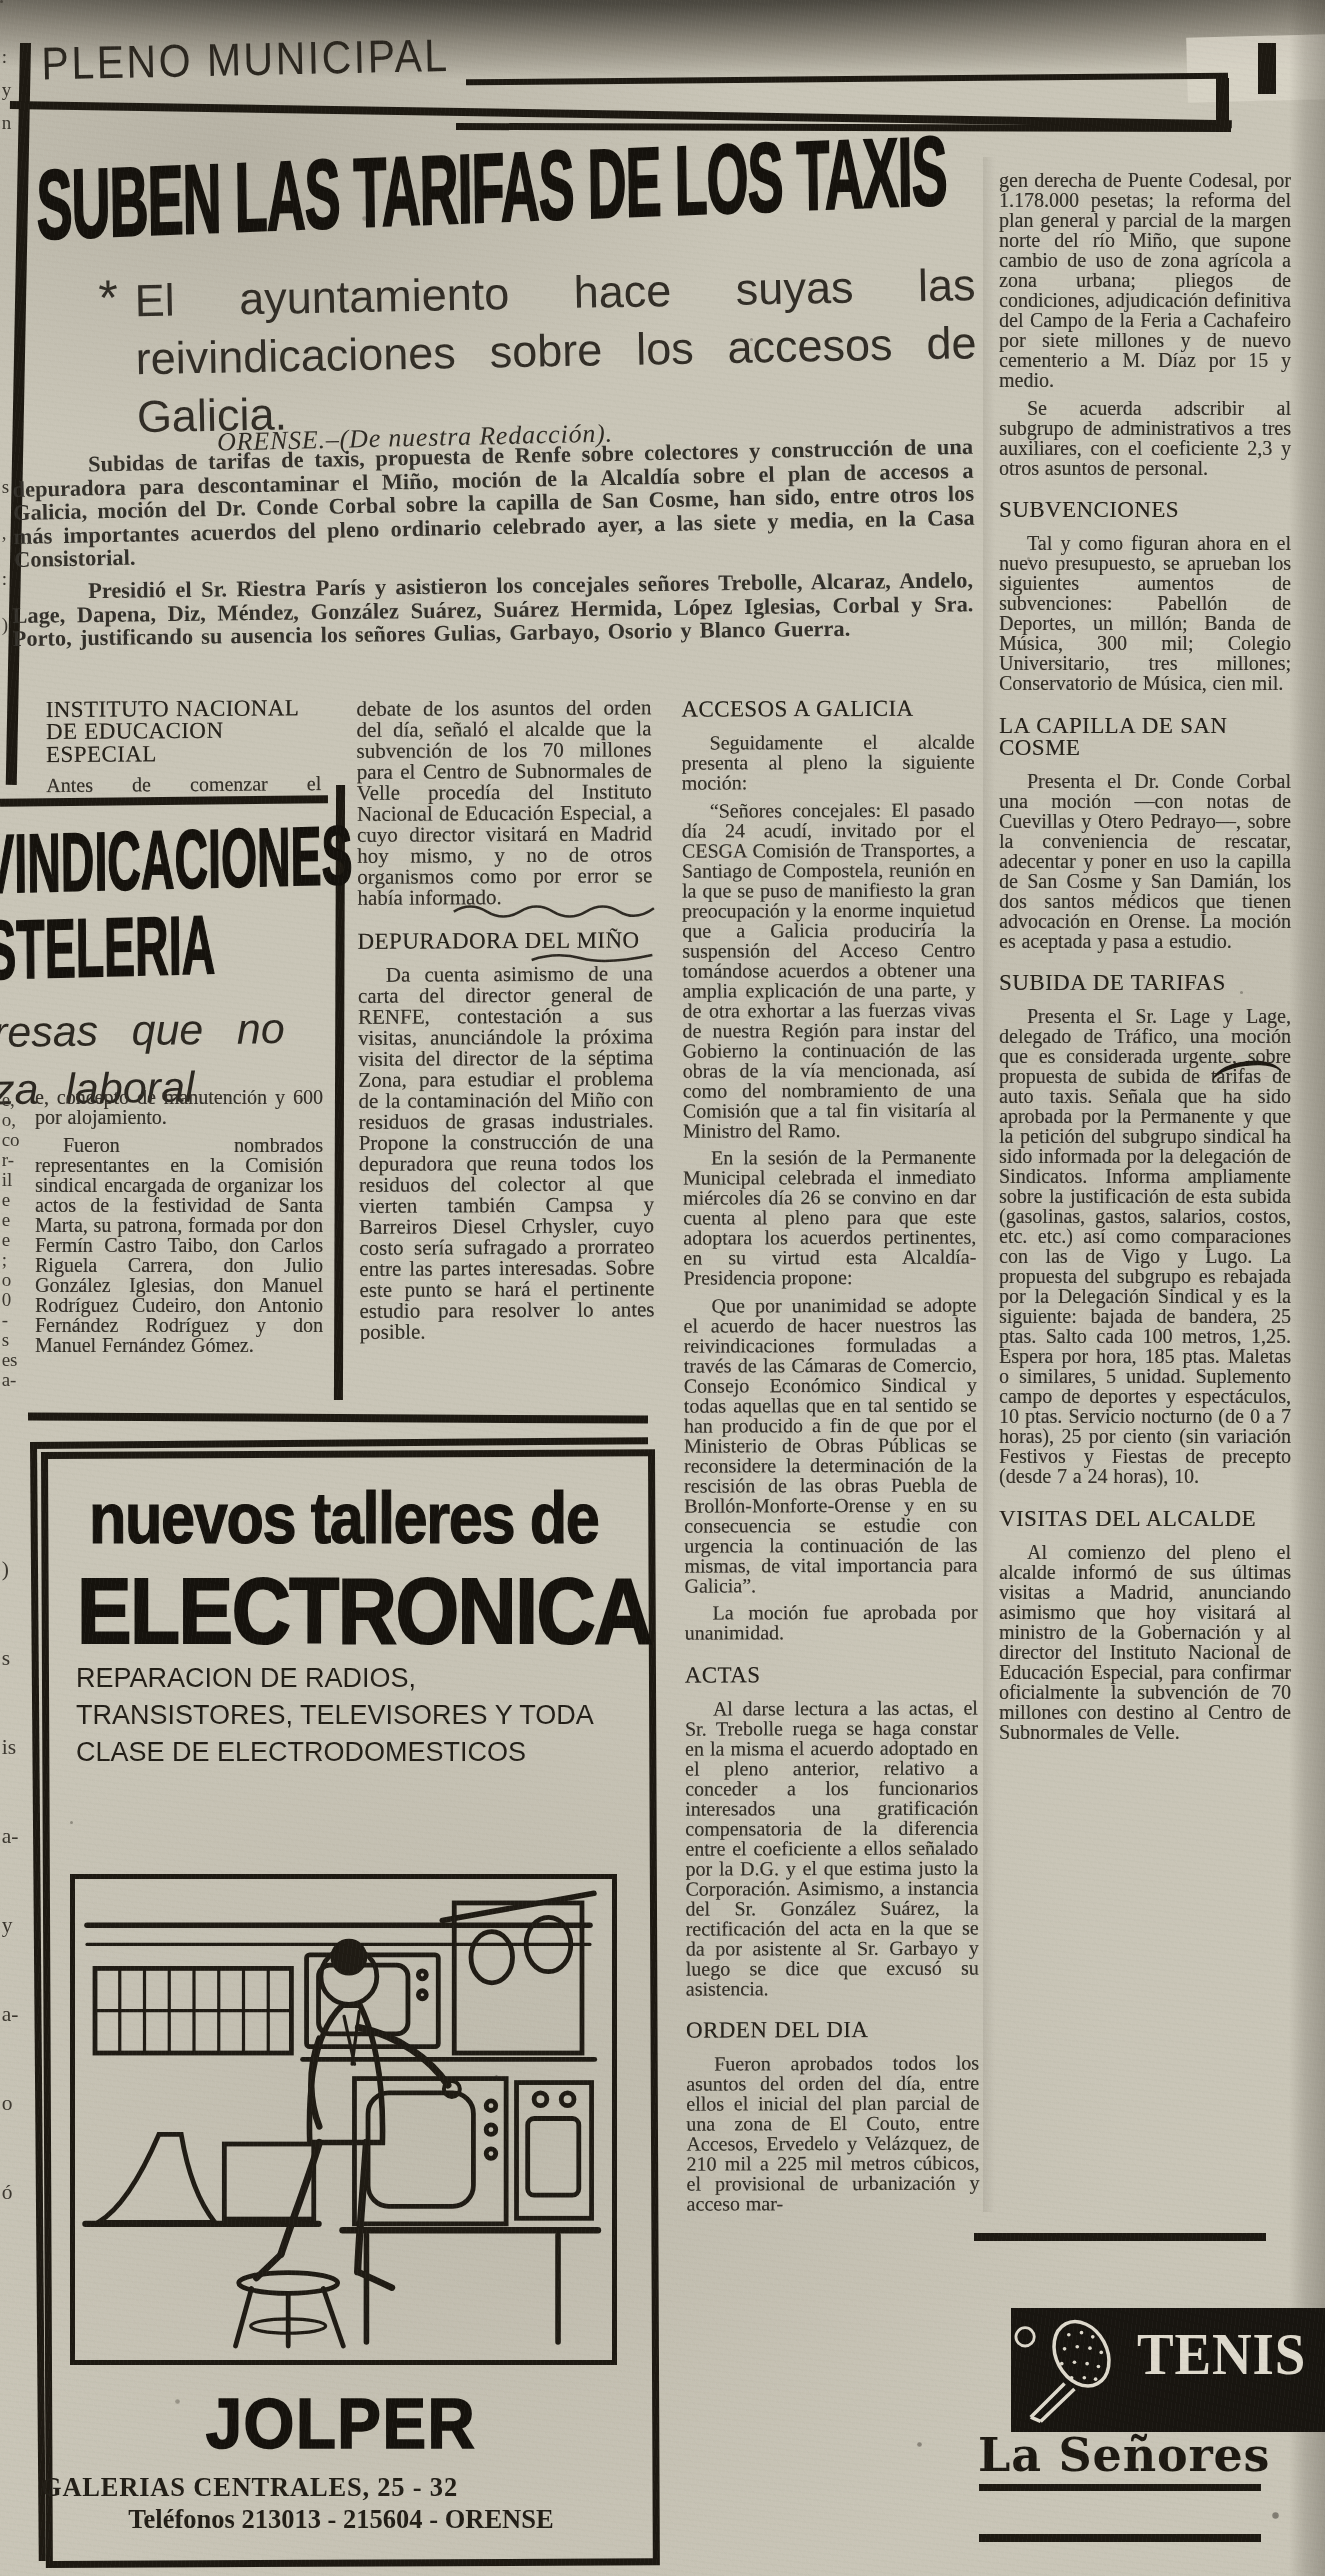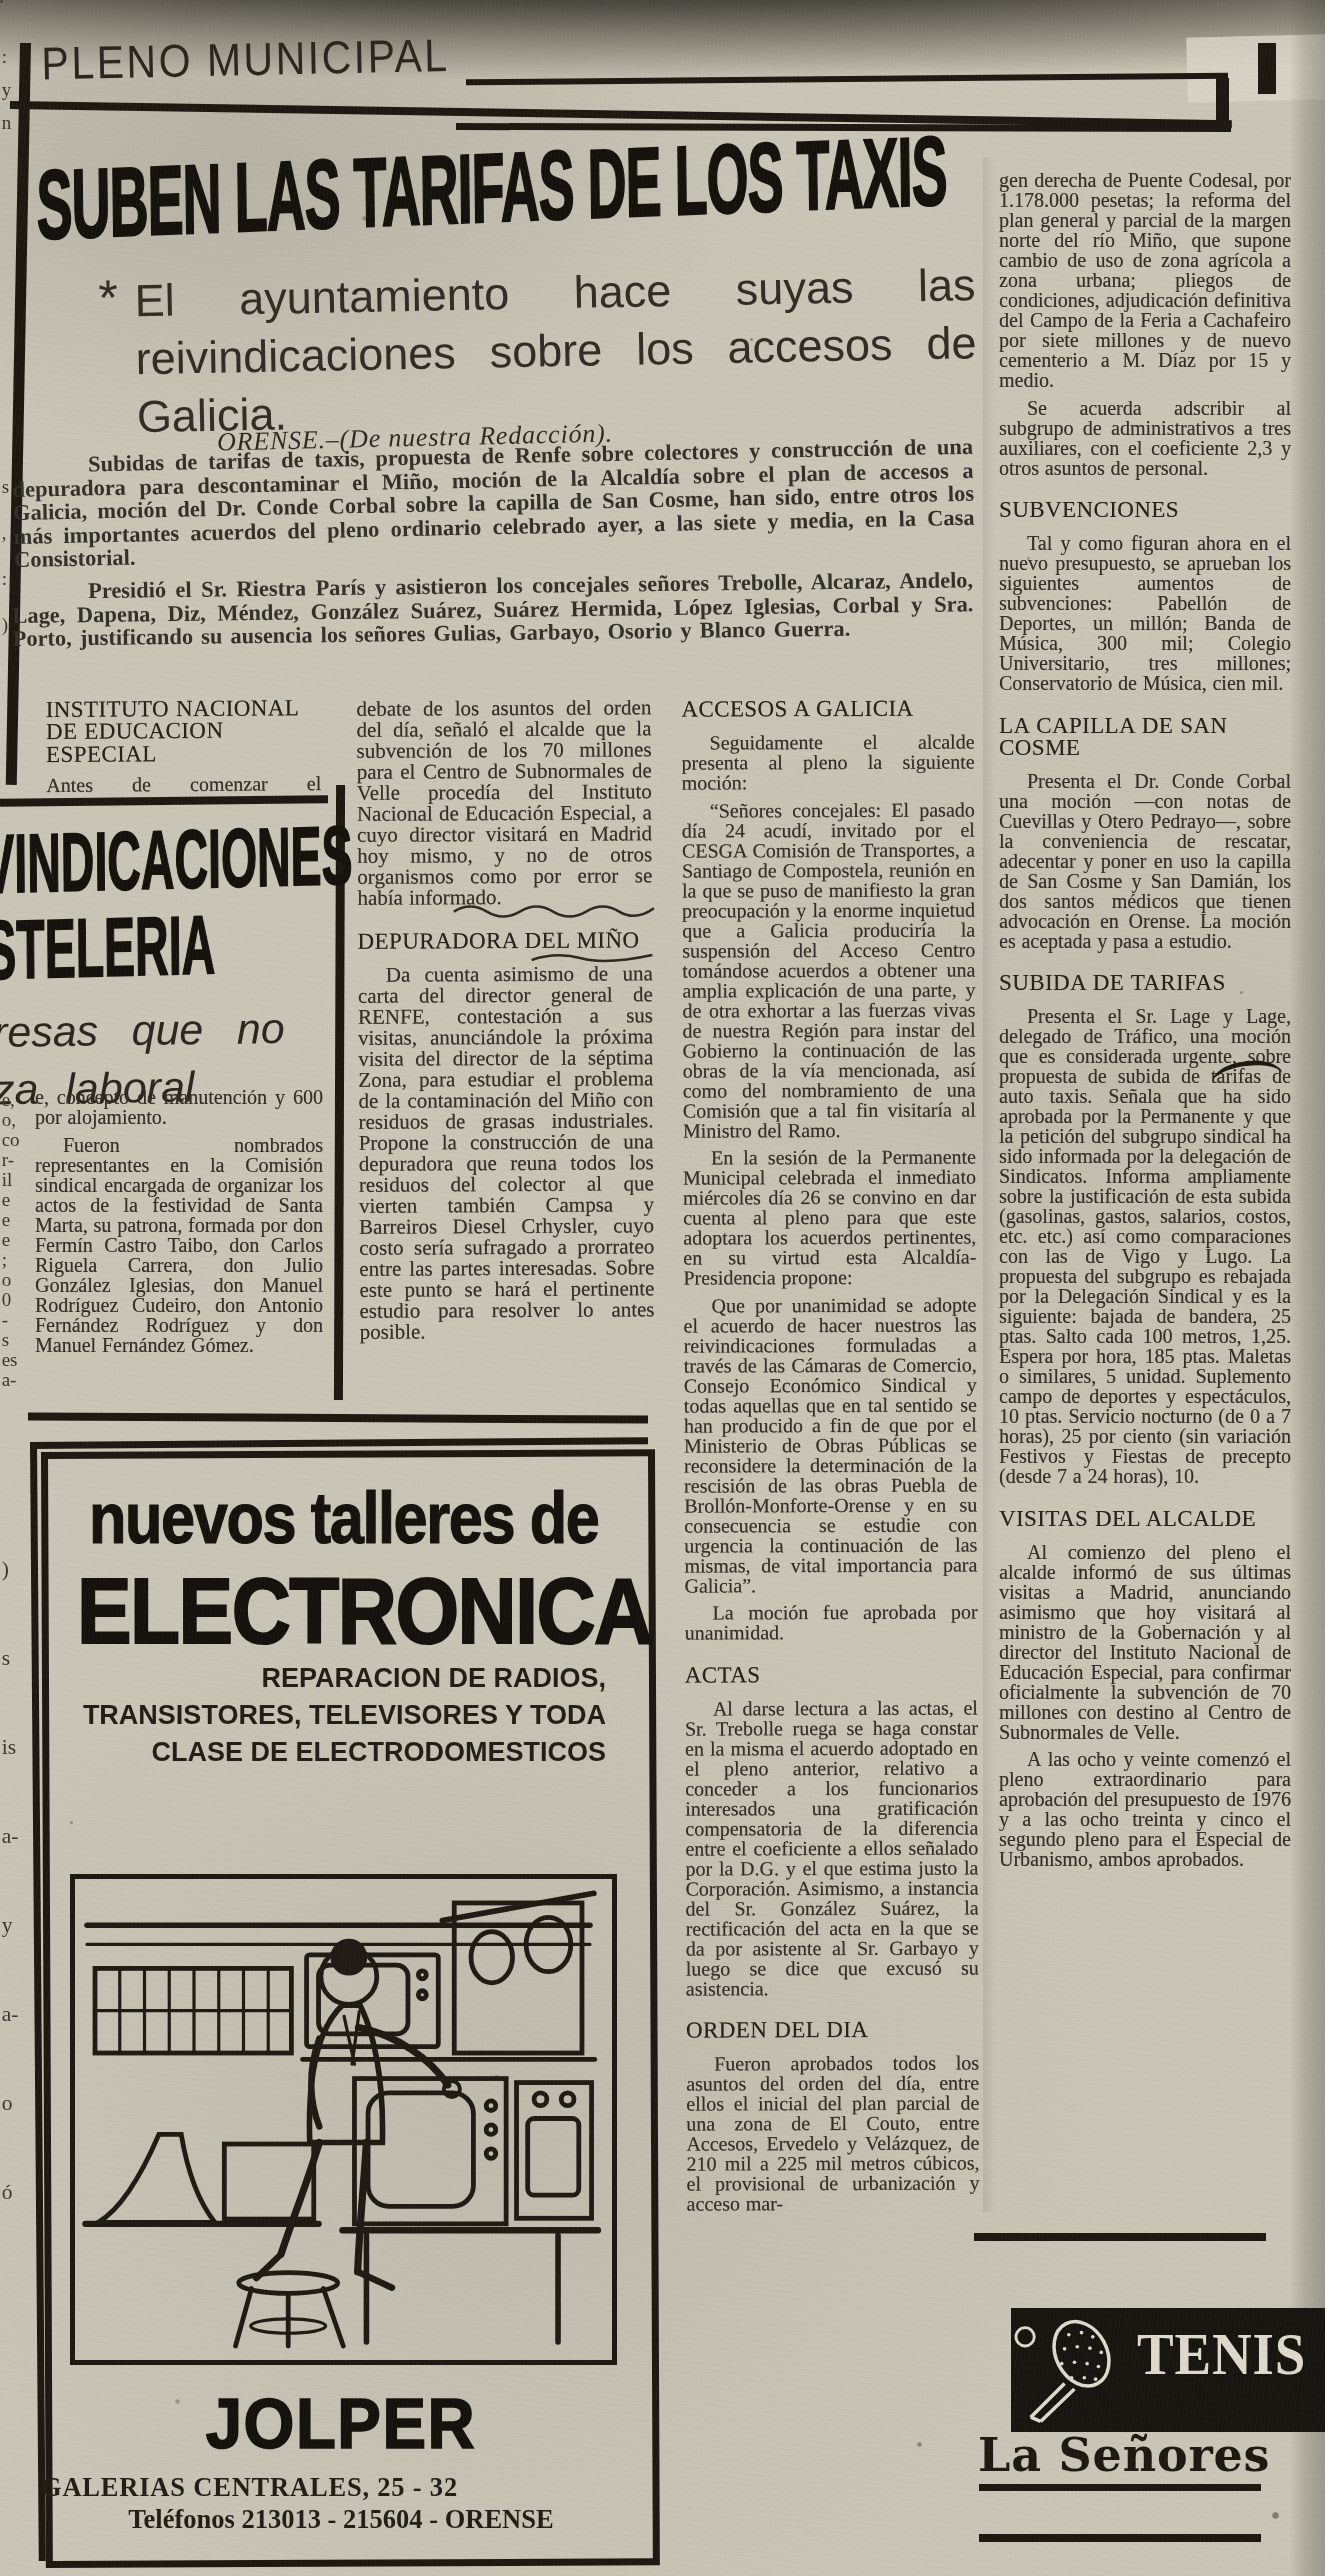--- a/index.html
+++ b/index.html
@@ -87,22 +87,22 @@
   
   .ad-shadow{left:30px;top:1442px;width:611px;height:1112px;border-left:7.5px solid #1d1912;border-top:7.5px solid #1d1912;
     transform:rotate(-.45deg);transform-origin:left top;}
   .ad-box{left:41px;top:1452px;width:600px;height:1102px;border:7.5px solid #1d1912;transform:rotate(-.25deg);transform-origin:left top;}
   .ad-t1{left:41px;top:1476px;width:600px;text-align:center;font-family:"Liberation Sans",sans-serif;
     font-size:73px;font-weight:700;-webkit-text-stroke:1.2px #15120d;color:#15120d;letter-spacing:-1.7px;
     transform:scaleX(.84);transform-origin:center top;white-space:nowrap;}
   .ad-t2{left:41px;top:1558px;width:600px;text-align:center;font-family:"Liberation Sans",sans-serif;
     font-size:93px;font-weight:700;-webkit-text-stroke:2.1px #15120d;color:#15120d;letter-spacing:-1.7px;
     transform:scaleX(.88);transform-origin:center top;white-space:nowrap;}
-  .ad-b1{left:76px;top:1660px;width:530px;text-align:right;font-family:"Liberation Sans",sans-serif;
-    font-size:27px;font-weight:700;line-height:37px;color:#221e17;}
+  .ad-b1{left:76px;top:1660px;width:530px;text-align:left;font-family:"Liberation Sans",sans-serif;
+    font-size:27px;font-weight:400;line-height:37px;color:#221e17;}
   .ad-b2{left:83px;top:1778px;width:517px;text-align:center;font-family:"Liberation Sans",sans-serif;
     font-size:26px;font-weight:700;line-height:36px;color:#221e17;}
   .illus{left:70px;top:1874px;width:537px;height:481px;border:5px solid #1d1912;}
   .ad-brand{left:41px;top:2383px;width:600px;text-align:center;font-family:"Liberation Sans",sans-serif;
     font-size:71px;font-weight:700;-webkit-text-stroke:1.7px #15120d;color:#15120d;letter-spacing:1.7px;
     transform:scaleX(.92);transform-origin:center top;}
   .ad-addr{left:41px;top:2472px;width:600px;text-align:left;font-size:26.5px;font-weight:bold;color:#221e17;letter-spacing:0.8px;}
   .ad-tel{left:41px;top:2504px;width:600px;text-align:center;font-size:26.5px;font-weight:bold;color:#221e17;}
   
   .rule-c4{left:974px;top:2233px;width:292px;height:7.5px;}
@@ -198,21 +198,20 @@
     <p class="ni">gen derecha de Puente Codesal, por 1.178.000 pesetas; la reforma del plan general y parcial de la margen norte del río Miño, que supone cambio de uso de zona agrícola a zona urbana; pliegos de condiciones, adjudicación definitiva del Campo de la Feria a Cachafeiro por siete millones y de nuevo cementerio a M. Díaz por 15 y medio.</p>
     <p>Se acuerda adscribir al subgrupo de administrativos a tres auxiliares, con el coeficiente 2,3 y otros asuntos de personal.</p>
     <div class="sec">SUBVENCIONES</div>
     <p>Tal y como figuran ahora en el nuevo presupuesto, se aprueban los siguientes aumentos de subvenciones: Pabellón de Deportes, un millón; Banda de Música, 300 mil; Colegio Universitario, tres millones; Conservatorio de Música, cien mil.</p>
     <div class="sec">LA CAPILLA DE SAN COSME</div>
     <p>Presenta el Dr. Conde Corbal una moción —con notas de Cuevillas y Otero Pedrayo—, sobre la conveniencia de rescatar, adecentar y poner en uso la capilla de San Cosme y San Damián, los dos santos médicos que tienen advocación en Orense. La moción es aceptada y pasa a estudio.</p>
     <div class="sec">SUBIDA DE TARIFAS</div>
     <p>Presenta el Sr. Lage y Lage, delegado de Tráfico, una moción que es considerada urgente, sobre propuesta de subida de tarifas de auto taxis. Señala que ha sido aprobada por la Permanente y que la petición del subgrupo sindical ha sido informada por la delegación de Sindicatos. Informa ampliamente sobre la justificación de esta subida (gasolinas, gastos, salarios, costos, etc. etc.) así como comparaciones con las de Vigo y Lugo. La propuesta del subgrupo es rebajada por la Delegación Sindical y es la siguiente: bajada de bandera, 25 ptas. Salto cada 100 metros, 1,25. Espera por hora, 185 ptas. Maletas o similares, 5 unidad. Suplemento campo de deportes y espectáculos, 10 ptas. Servicio nocturno (de 0 a 7 horas), 25 por ciento (sin variación Festivos y Fiestas de precepto (desde 7 a 24 horas), 10.</p>
     <div class="sec">VISITAS DEL ALCALDE</div>
     <p>Al comienzo del pleno el alcalde informó de sus últimas visitas a Madrid, anunciando asimismo que hoy visitará al ministro de la Gobernación y al director del Instituto Nacional de Educación Especial, para confirmar oficialmente la subvención de 70 millones con destino al Centro de Subnormales de Velle.</p>
-    <p>A las ocho y veinte comenzó el pleno extraordinario para aprobación del presupuesto de 1976 y a las ocho treinta y cinco el segundo pleno para el Especial de Urbanismo, ambos aprobados.</p>
   </div>
   <div class="abs swash"></div>
 
   <div class="abs la-rule ink"></div>
   <div class="abs la-h1">VINDICACIONES</div>
   <div class="abs la-h2">STELERIA</div>
   <div class="abs la-d1">resas que no</div>
   <div class="abs la-d2">za laboral</div>
   <div class="abs pre edge-frag" id="edge-art">e,
 o,

